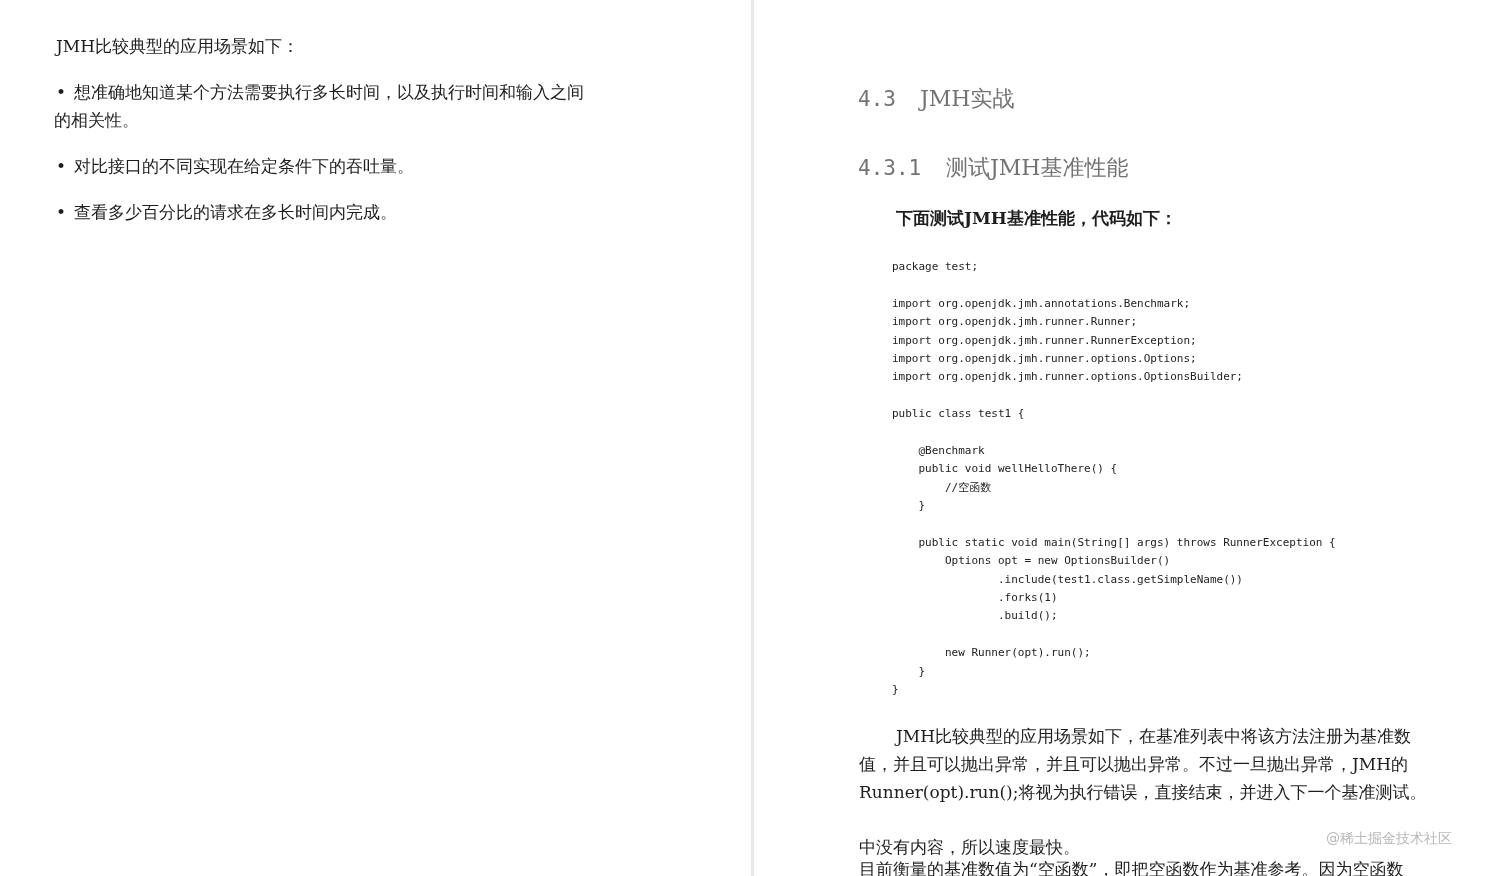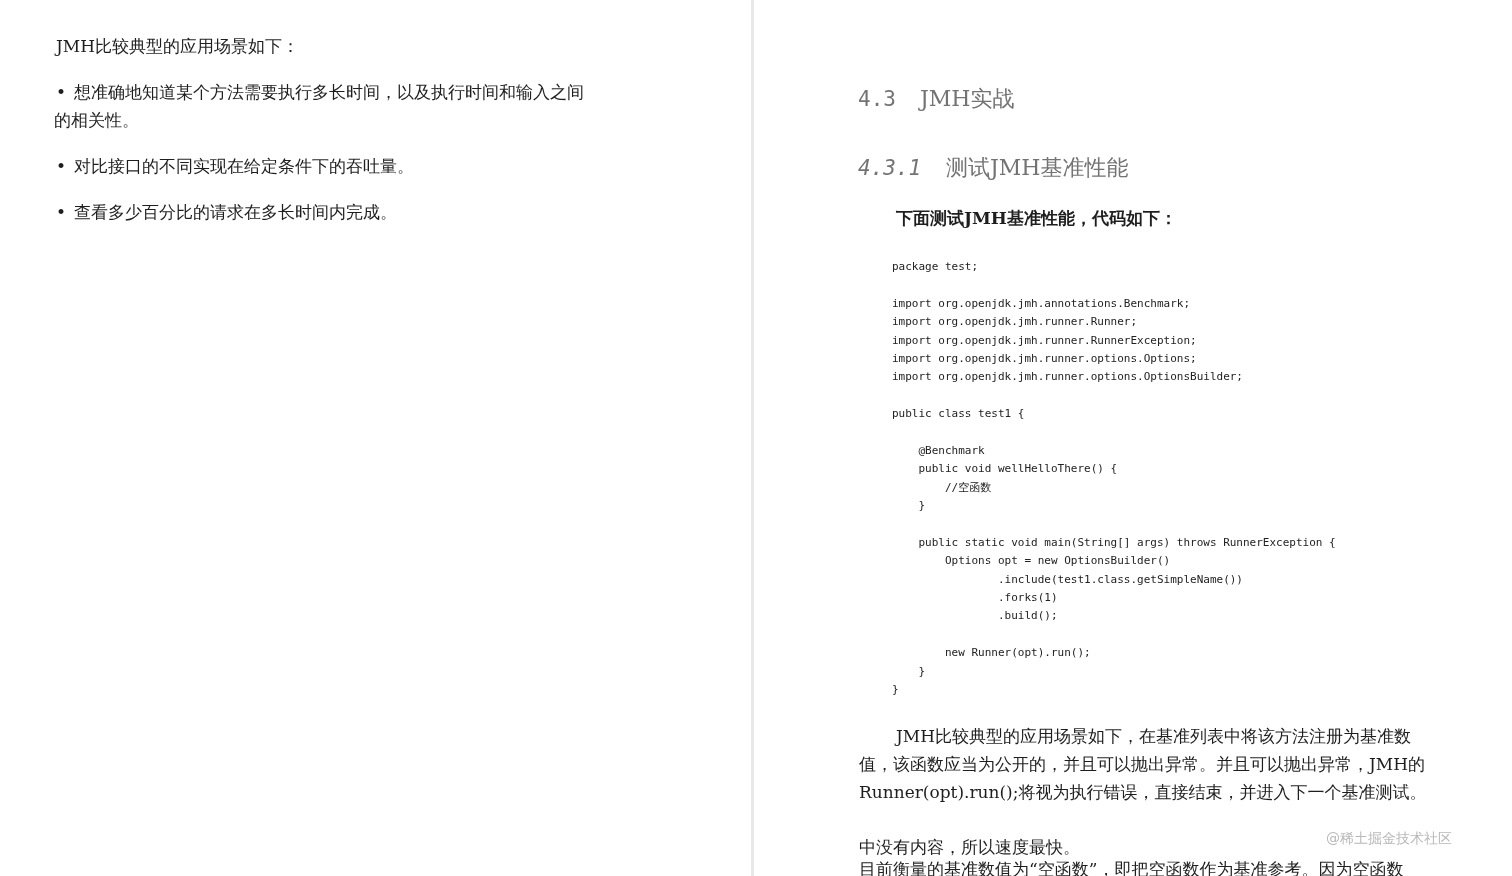--- a/index.html
+++ b/index.html
@@ -53,26 +53,26 @@
 
 <div class="divider"></div>
 
 <div class="page page-right"></div>
 
 <div class="h2" style="top:84px;">
   <span class="num" style="width:62px;">4.3</span><span>JMH实战</span>
 </div>
 
 <div class="h2" style="top:153px;">
-  <span class="num" style="width:88px;font-style:italic;">4.3.1</span><span>测试JMH基准性能</span>
+  <span class="num" style="width:88px;">4.3.1</span><span>测试JMH基准性能</span>
 </div>
 
 <div class="p-text" style="left:896px; top:204px;font-weight:bold;">下面测试JMH基准性能，代码如下：</div>
 
 <pre class="code"><span class="line">package test;</span><span class="line"></span><span class="line">import org.openjdk.jmh.annotations.Benchmark;</span><span class="line">import org.openjdk.jmh.runner.Runner;</span><span class="line">import org.openjdk.jmh.runner.RunnerException;</span><span class="line">import org.openjdk.jmh.runner.options.Options;</span><span class="line">import org.openjdk.jmh.runner.options.OptionsBuilder;</span><span class="line"></span><span class="line">public class test1 {</span><span class="line"></span><span class="line">    @Benchmark</span><span class="line">    public void wellHelloThere() {</span><span class="line">        //空函数</span><span class="line">    }</span><span class="line"></span><span class="line">    public static void main(String[] args) throws RunnerException {</span><span class="line">        Options opt = new OptionsBuilder()</span><span class="line">                .include(test1.class.getSimpleName())</span><span class="line">                .forks(1)</span><span class="line">                .build();</span><span class="line"></span><span class="line">        new Runner(opt).run();</span><span class="line">    }</span><span class="line">}</span></pre>
 
 <div class="p-text" style="left:896px; top:722px;">JMH比较典型的应用场景如下，在基准列表中将该方法注册为基准数</div>
-<div class="p-text" style="left:859px; top:750px;">值，该函数应当为公开的，并且可以抛出异常。并且可以抛出异常，JMH的</div>
+<div class="p-text" style="left:859px; top:750px;">值，并且可以抛出异常，并且可以抛出异常。不过一旦抛出异常，JMH的</div>
 <div class="p-text" style="left:859px; top:778px;">Runner(opt).run();将视为执行错误，直接结束，并进入下一个基准测试。</div>
 <div class="p-text" style="left:859px; top:839px;margin-top:16px;">目前衡量的基准数值为“空函数”，即把空函数作为基准参考。因为空函数</div>
 <div class="p-text" style="left:859px; top:833px;">中没有内容，所以速度最快。</div>
 
 <div class="watermark">@稀土掘金技术社区</div>
 
 </body></html>

